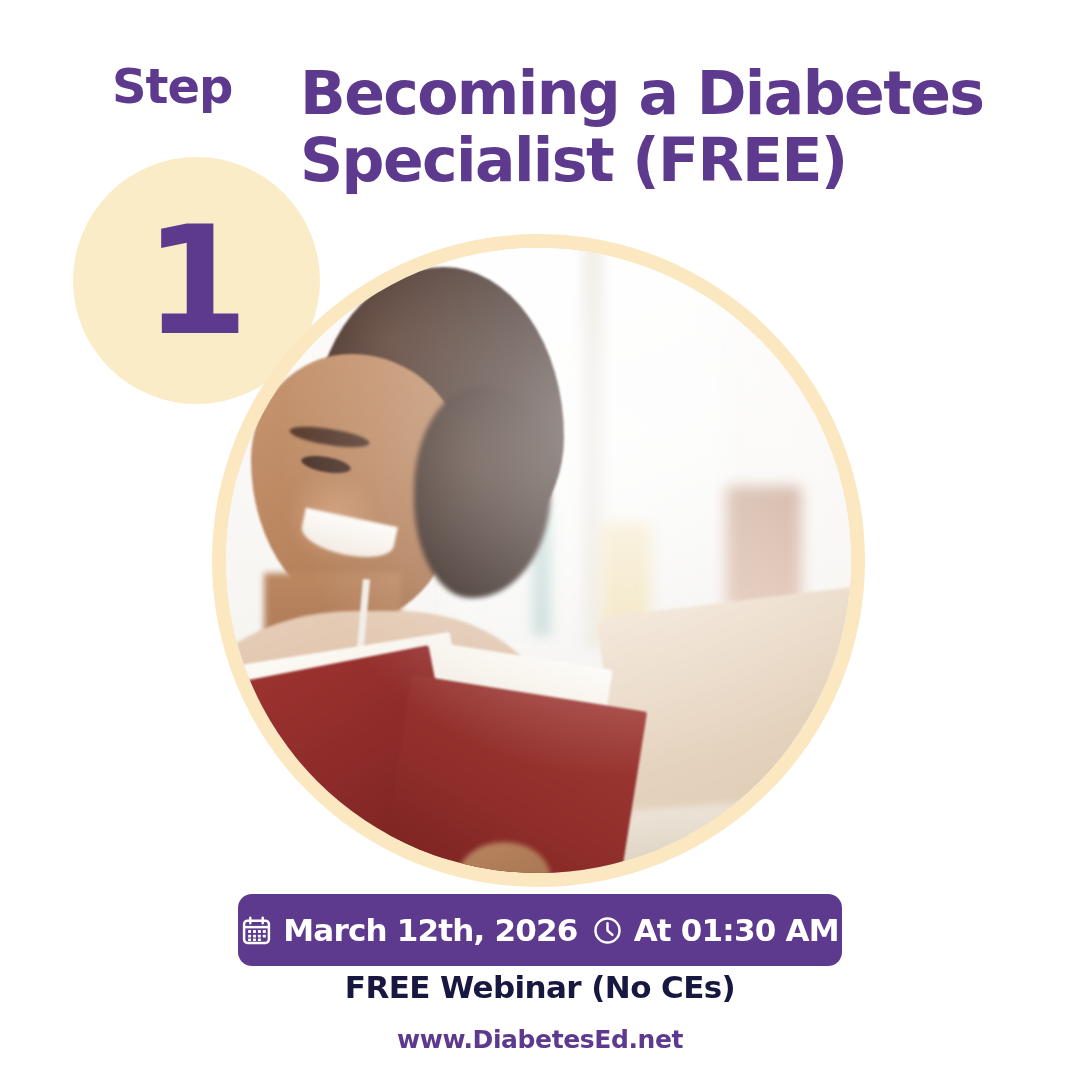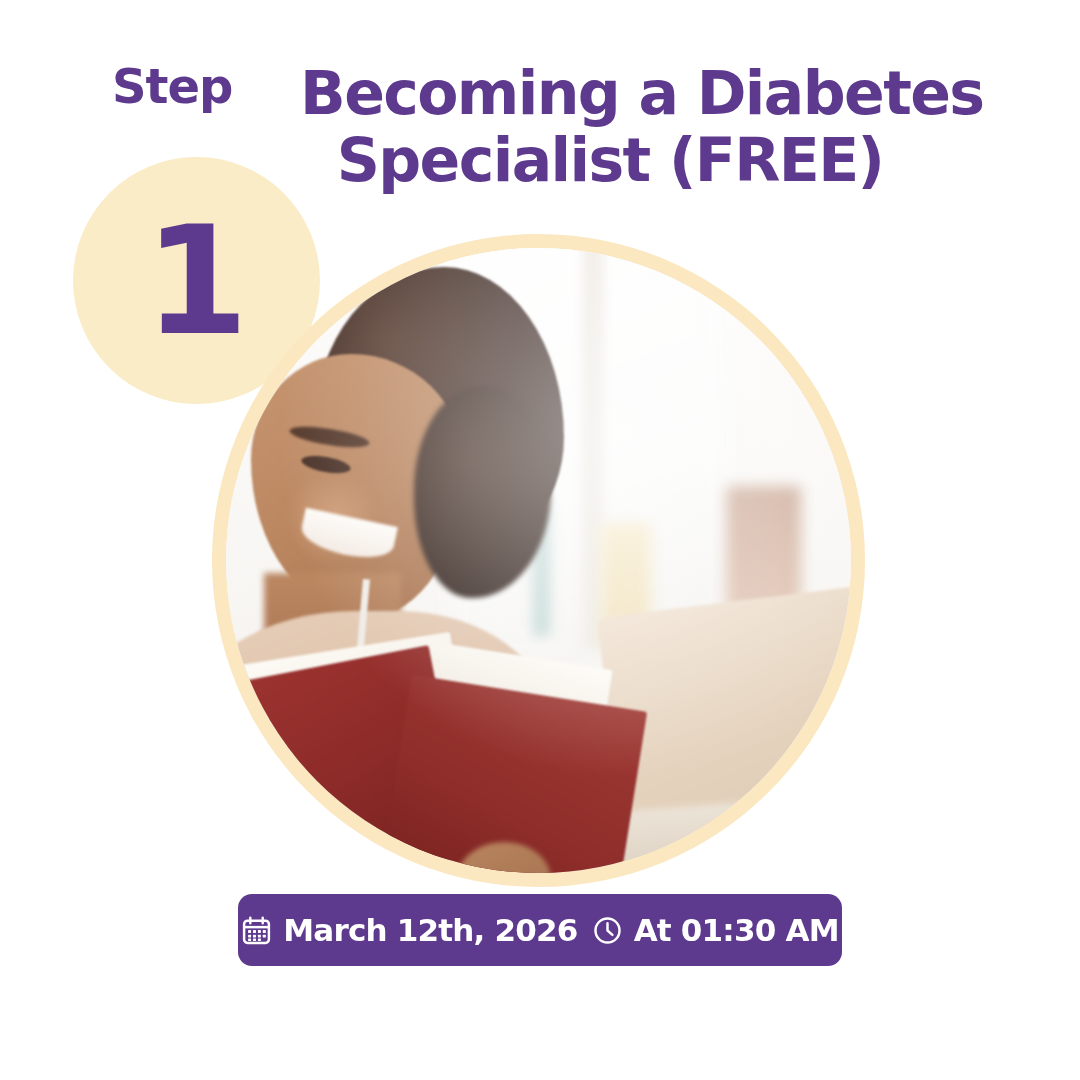--- a/index.html
+++ b/index.html
@@ -35,21 +35,21 @@
     letter-spacing: -1px;
     color: #5E3A8E;
     font-family: "DejaVu Sans", sans-serif;
     line-height: 1;
   }
   .title-block {
     position: absolute;
     left: 300px;
     top: 60px;
     width: 620px;
-    text-align: center;
+    text-align: left;
   }
   .title-line {
     display: block;
     font-family: "DejaVu Sans", sans-serif;
     font-size: 60px;
     font-weight: 700;
     color: #5E3A8E;
     line-height: 1.12;
     letter-spacing: -1.6px;
     white-space: nowrap;
@@ -515,14 +515,18 @@
 
     <div class="dt-group">
       <svg class="dt-icon" viewBox="0 0 24 24">
         <circle cx="12" cy="12" r="9.3" fill="none" stroke="#ffffff" stroke-width="1.9"></circle>
         <path d="M12 6.4 V12 L15.8 15.4" fill="none" stroke="#ffffff" stroke-width="1.9" stroke-linecap="round" stroke-linejoin="round"></path>
       </svg>
       <span class="dt-text">At 01:30 AM</span>
     </div>
   </div>
 
+  <div class="footer">
+    <div class="free-webinar">FREE Webinar (No CEs)</div>
+    <div class="site-url">www.DiabetesEd.net</div>
+  </div>
 
 </div>
 
 </body></html>

